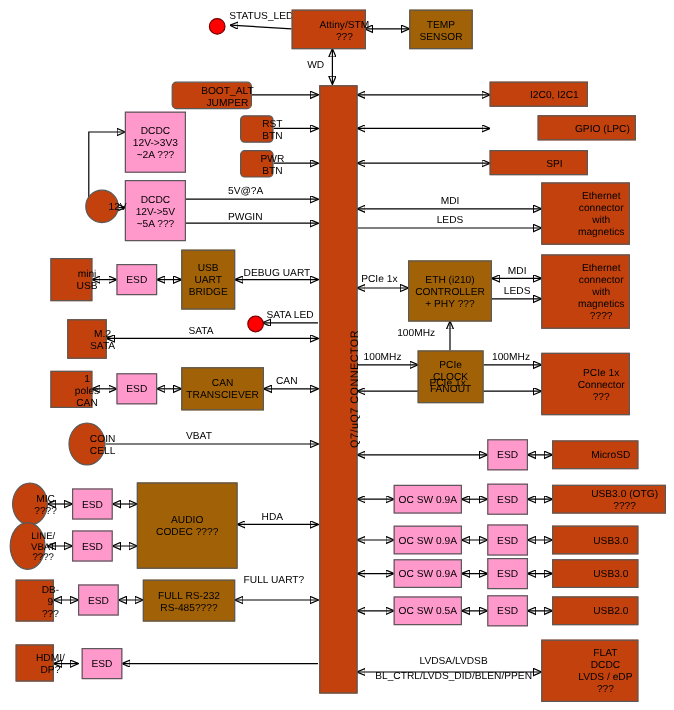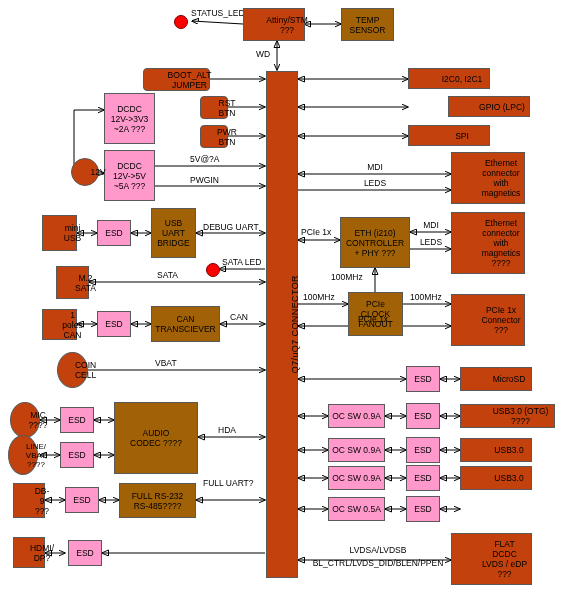--- a/index.html
+++ b/index.html
@@ -366,20 +366,23 @@
   <div class="box yellow" style="left:460px;top:466px;width:72px;height:24px;">
     <span>USB3.0</span>
   </div>
 
   <div class="box pink" style="left:328px;top:497px;width:57px;height:24px;">
     <span>OC SW 0.5A</span>
   </div>
   <div class="box pink" style="left:406px;top:496px;width:34px;height:26px;">
     <span>ESD</span>
   </div>
+  <div class="box yellow" style="left:460px;top:497px;width:72px;height:24px;">
+    <span>USB2.0</span>
+  </div>
 
   <div class="lbl c" style="left:378px;top:546px;">LVDSA/LVDSB</div>
   <div class="lbl c" style="left:378px;top:559px;">BL_CTRL/LVDS_DID/BLEN/PPEN</div>
 
   <div class="box yellow" style="left:451px;top:533px;width:81px;height:52px;flex-direction:column;">
     <span>FLAT</span>
     <span>DCDC</span>
     <span>LVDS / eDP ???</span>
   </div>
 

